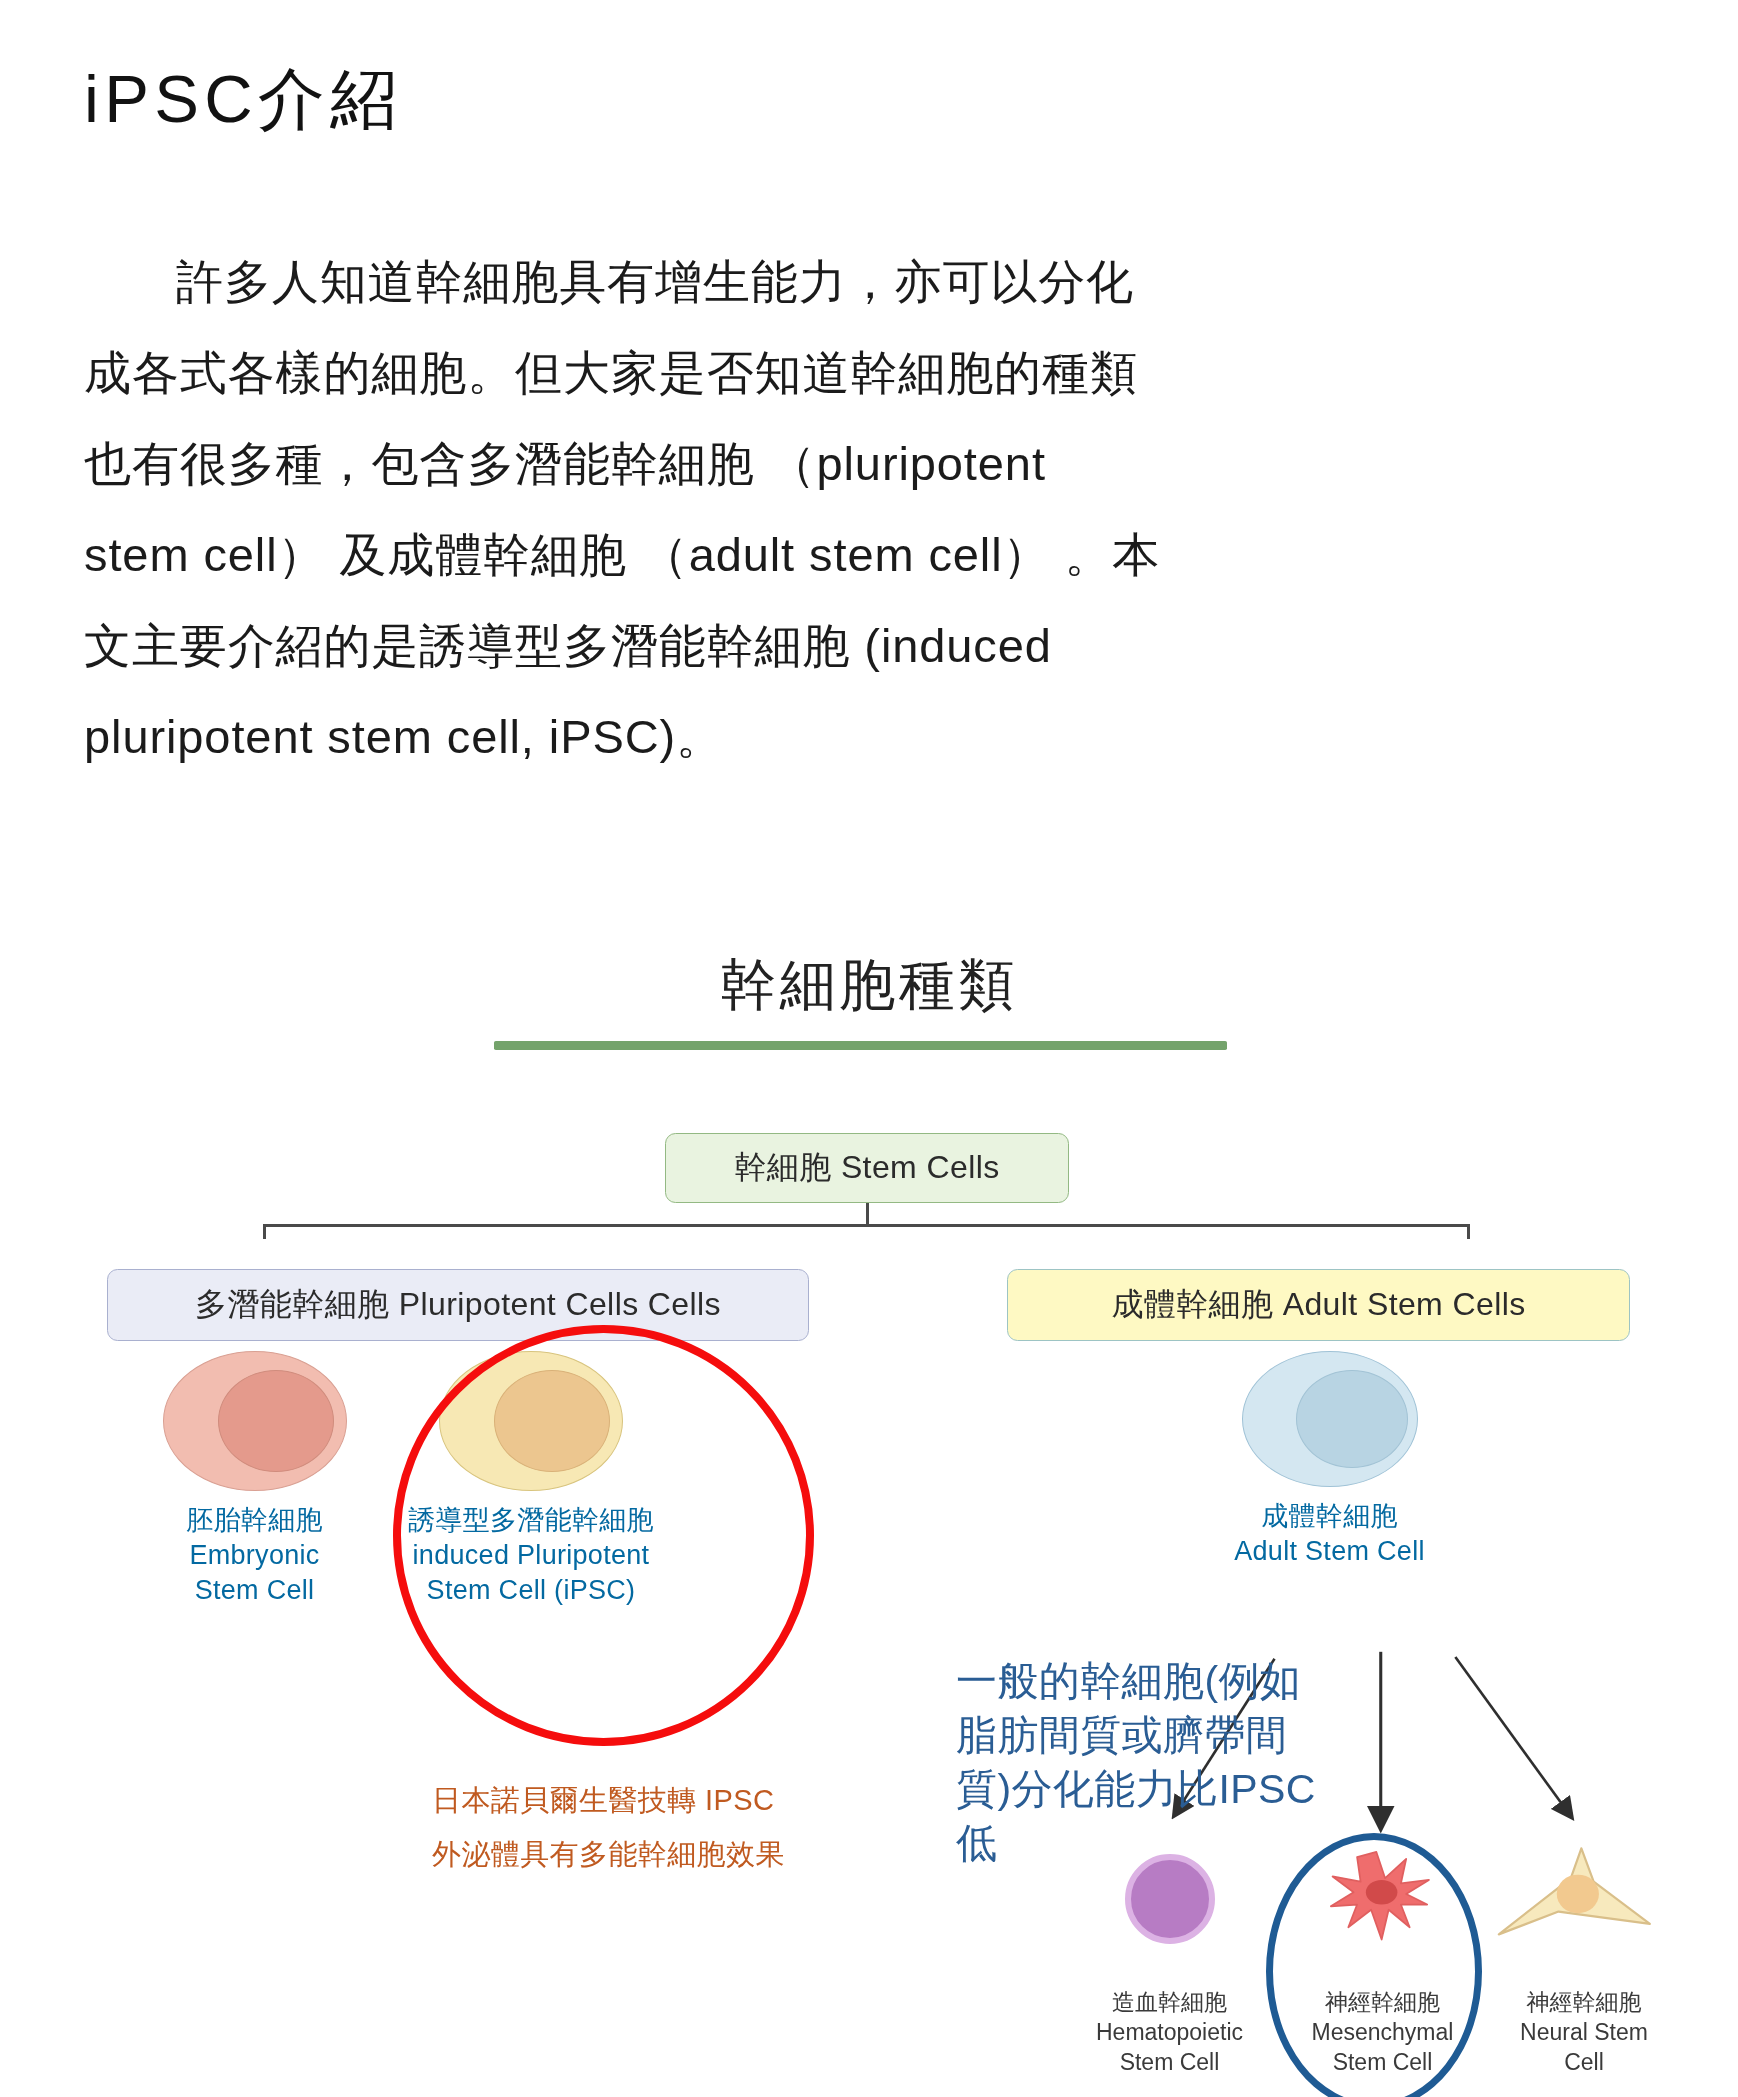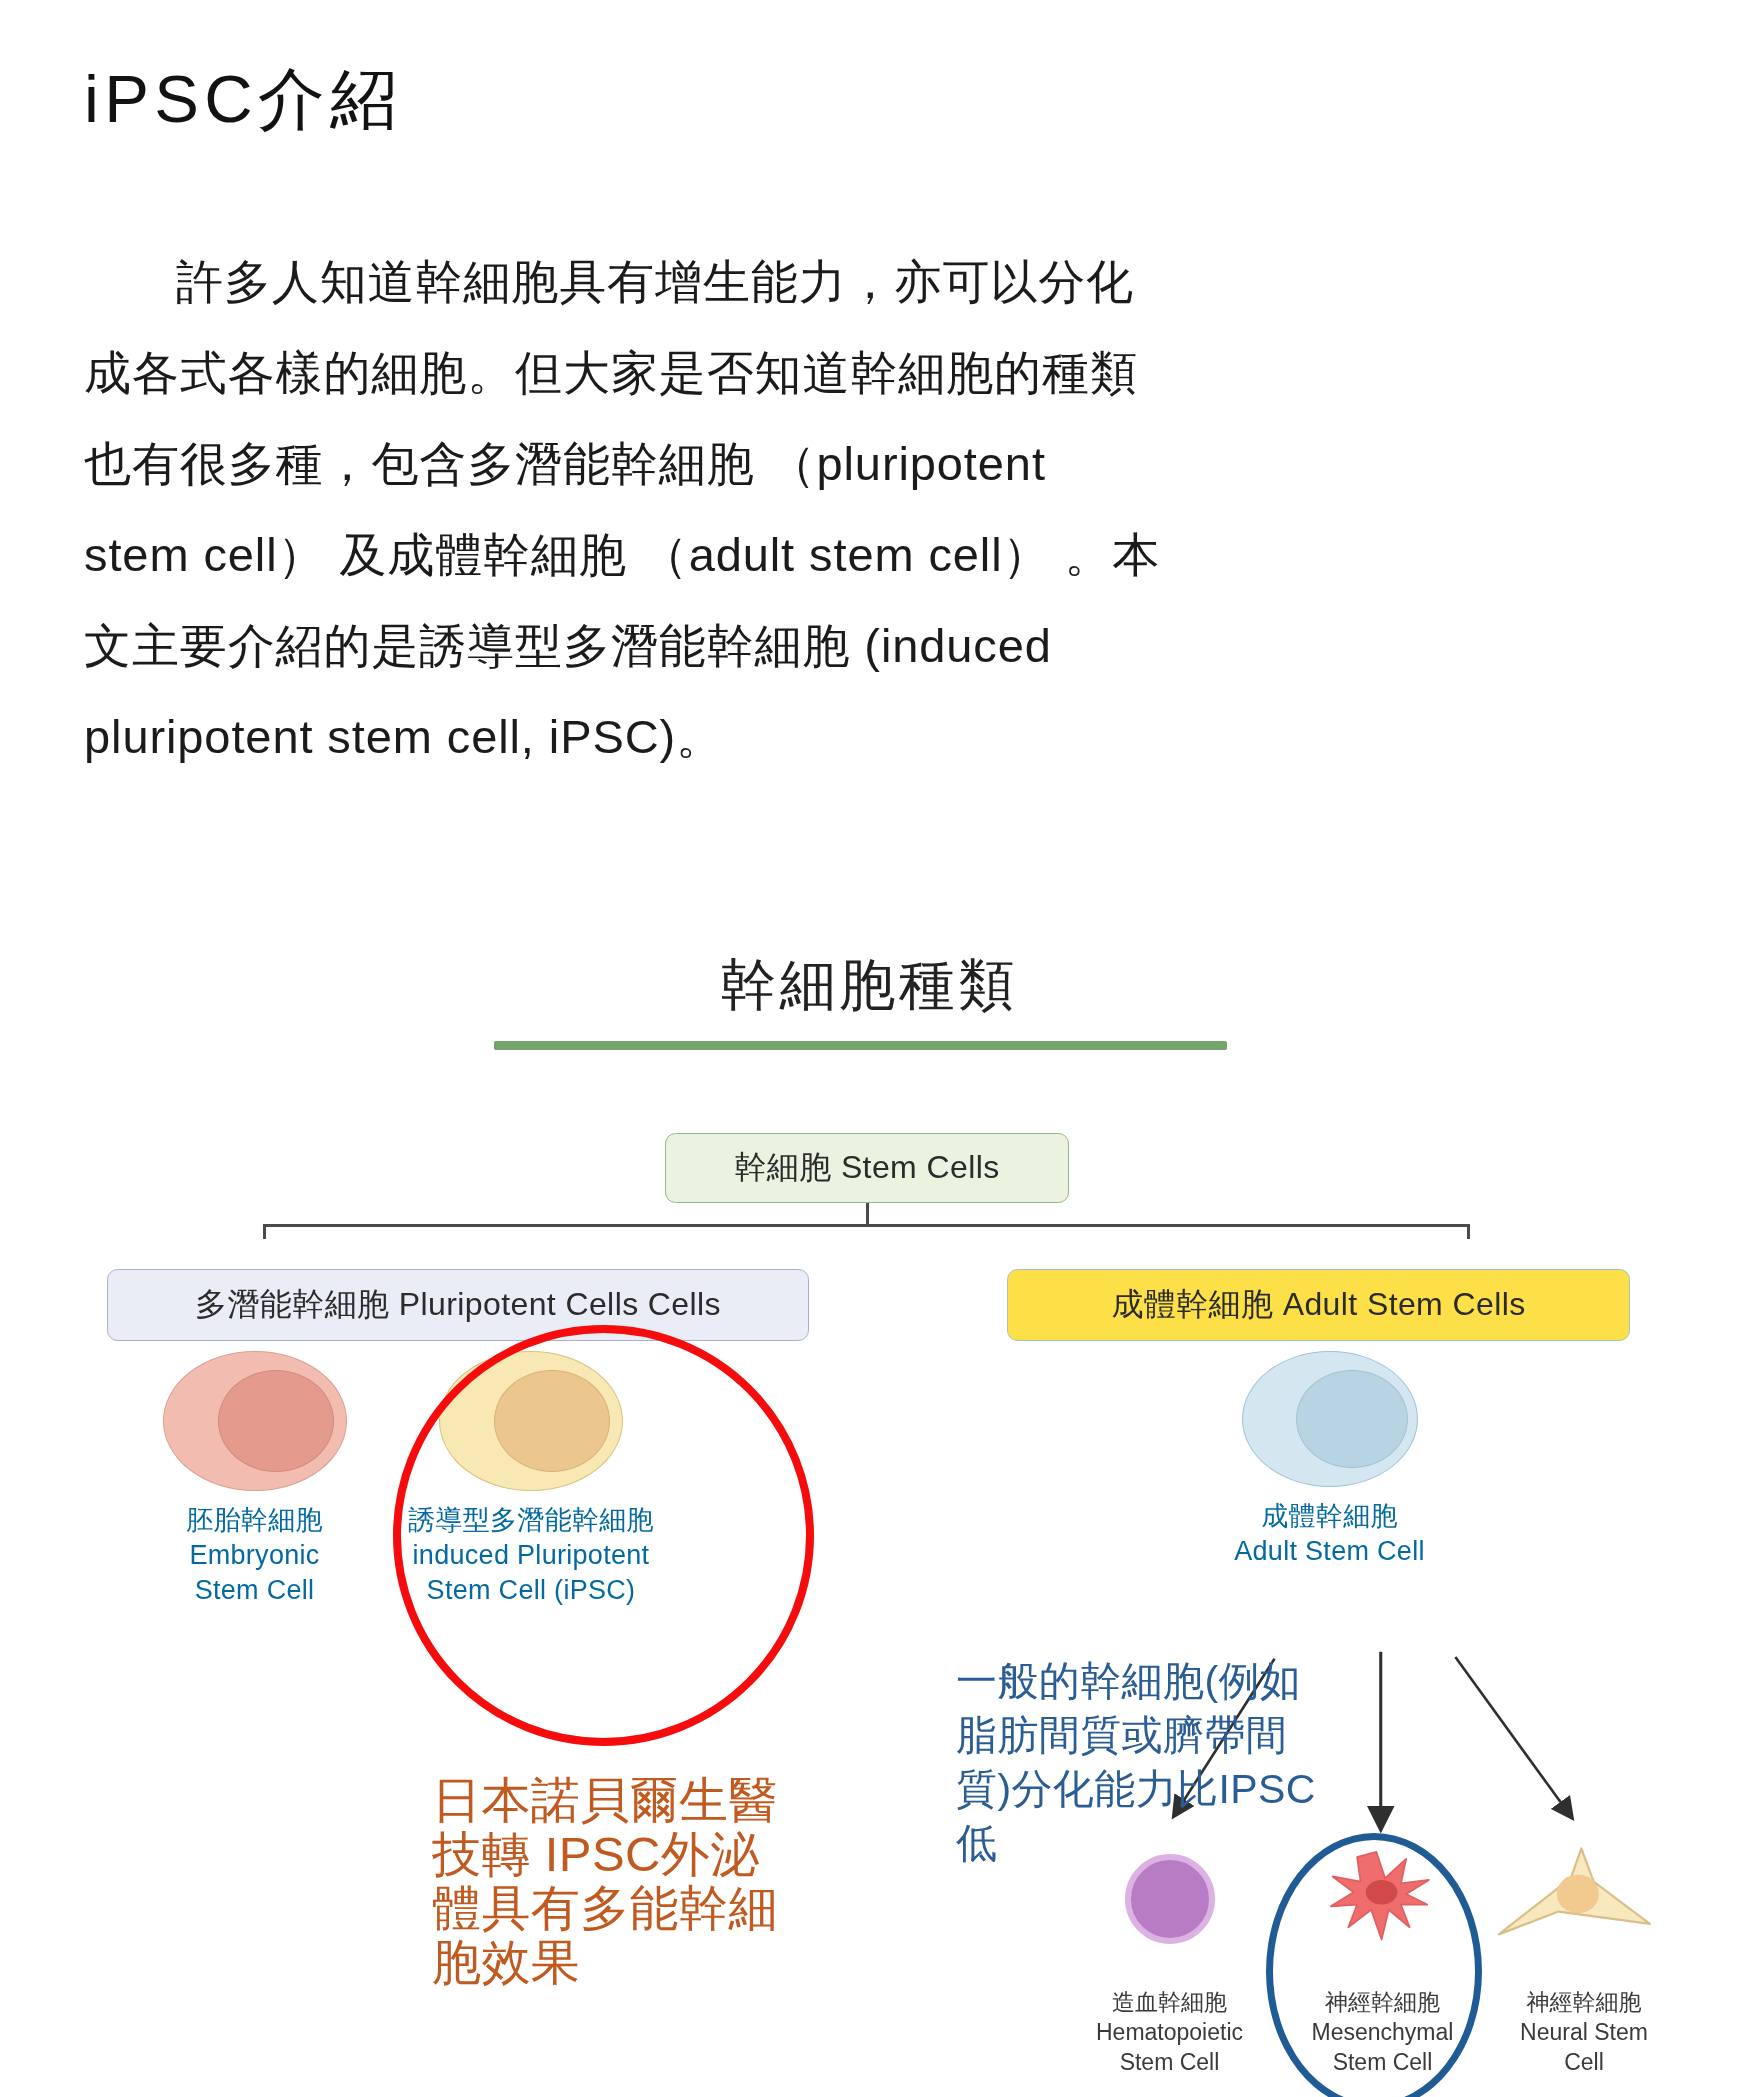--- a/index.html
+++ b/index.html
@@ -83,21 +83,21 @@
   }
   #node-pluripotent {
     left:107px; top:342px;
     width:702px; height:72px;
     background:#eaecf6;
     border:1.8px solid #a9b0cf;
   }
   #node-adult {
     left:1007px; top:342px;
     width:623px; height:72px;
-    background:#fde047;
+    background:#fef9c3;
     border:1.8px solid #9dc4c4;
   }
 
   
   .conn { position:absolute; background:#4a4a4a; }
   #conn-root-stub   { left:866px; top:277px;  width:2.6px;  height:54px; }
   #conn-horizontal  { left:263px; top:329px;  width:1206px; height:2.6px; }
   #conn-left-drop   { left:263px; top:329px;  width:2.6px;  height:15px; }
   #conn-right-drop  { left:1467px; top:329px; width:2.6px;  height:15px; }
 
@@ -170,21 +170,21 @@
     width:421px; height:421px;
     border:8px solid #f50d0d;
     border-radius:50%;
   }
 
   
   #annotation-orange {
     position:absolute;
     left:432px; top:878px;
     width:369px;
-    font-size:49px;
+    font-size:29px;
     line-height:54px;
     color:#c05a20;
     white-space:pre-line;
     letter-spacing:0.4px;
   }
 
   
   #annotation-blue {
     position:absolute;
     left:941px; top:759px;

